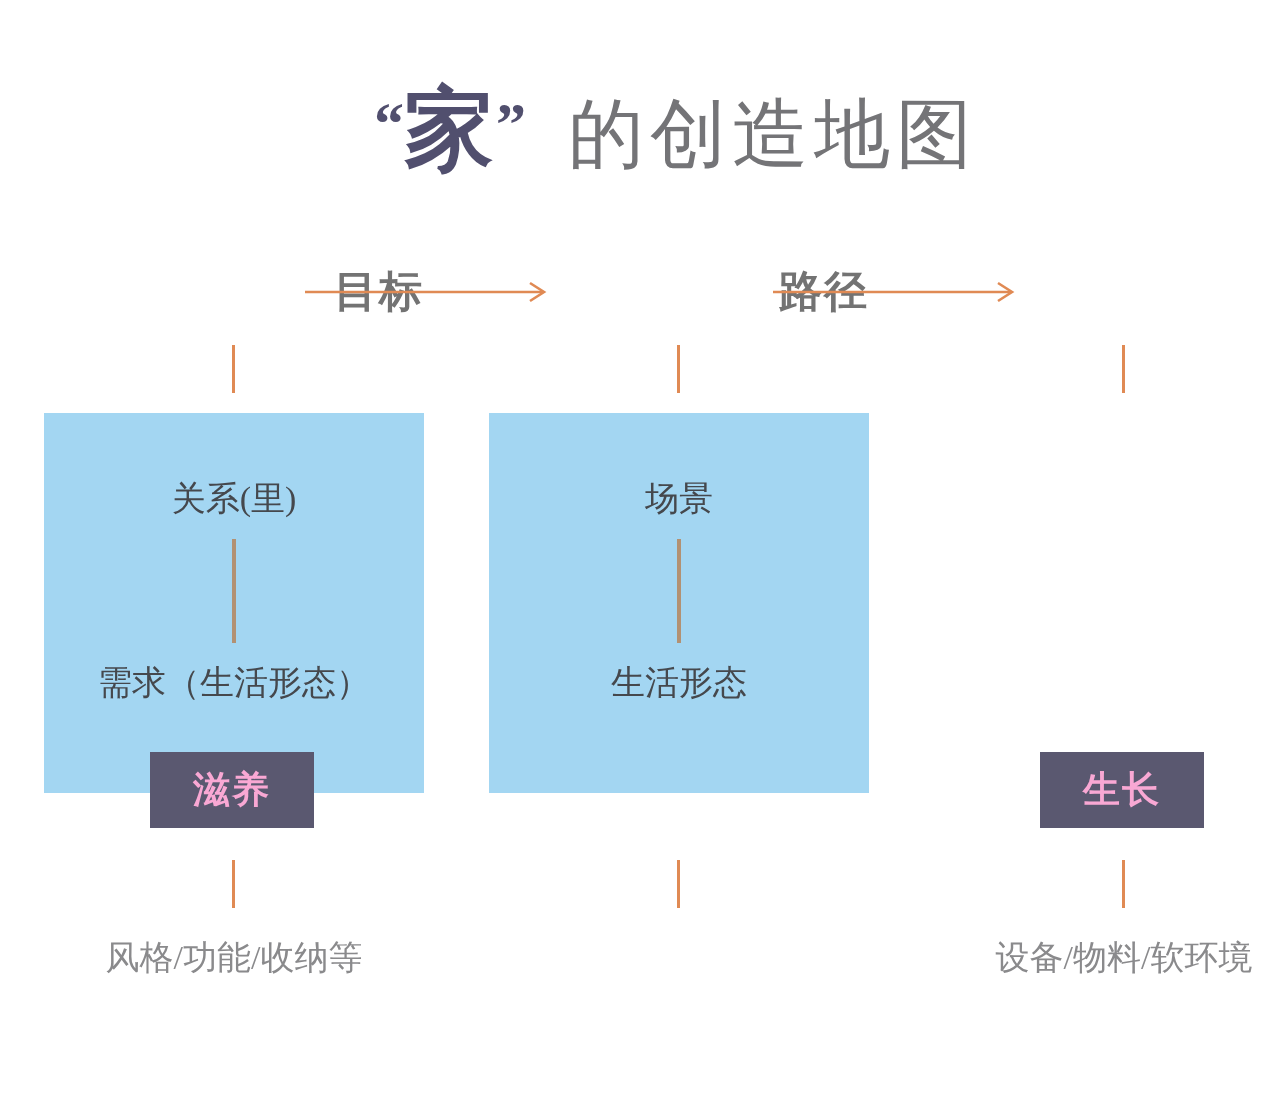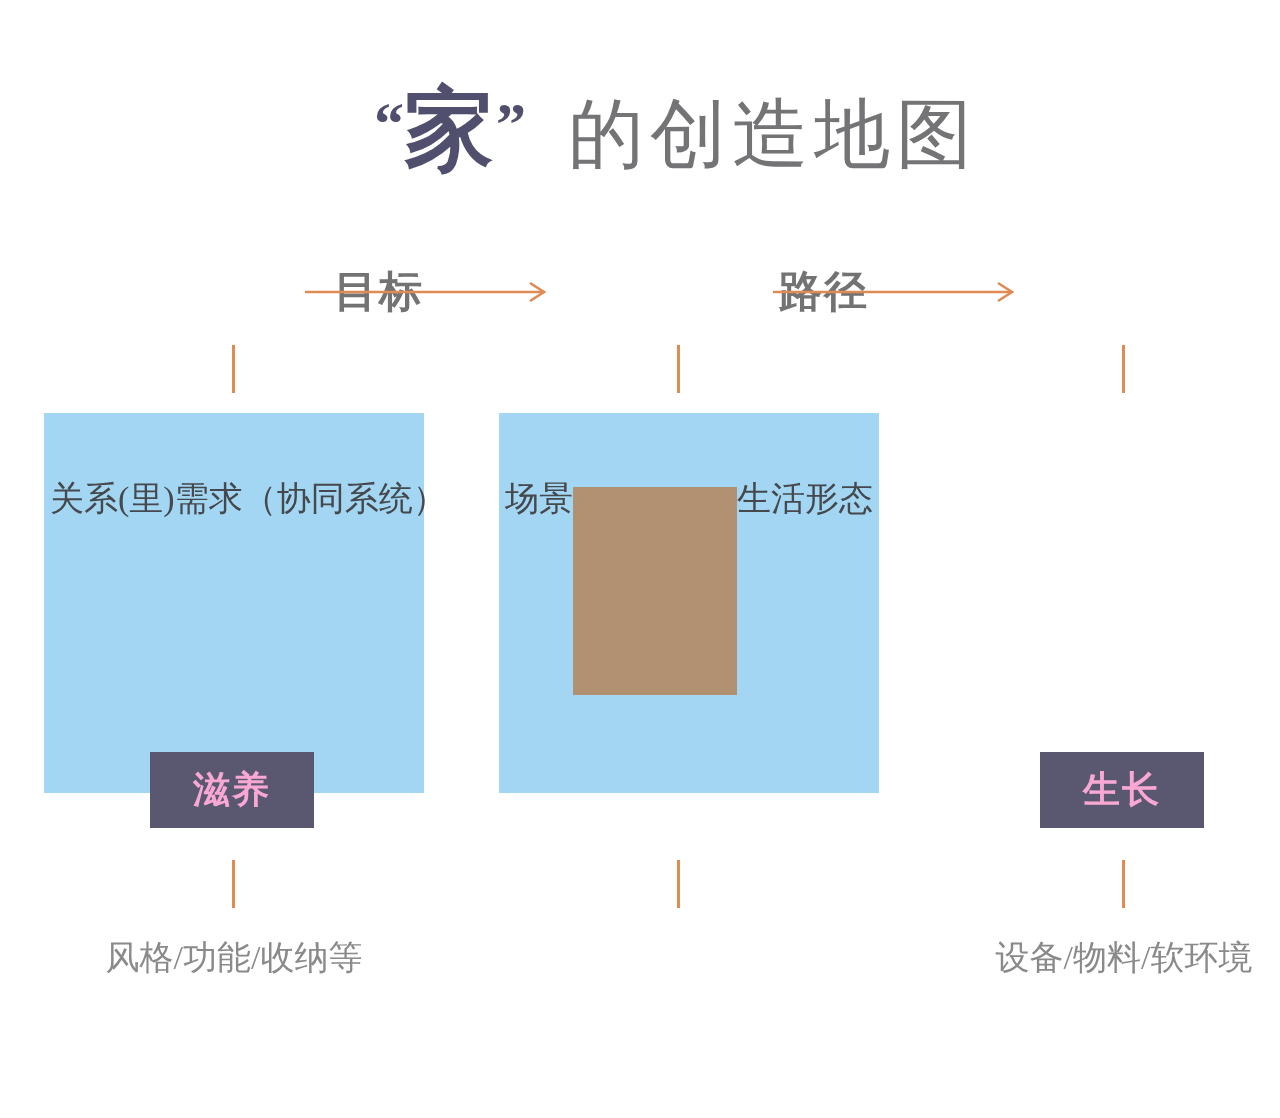--- a/index.html
+++ b/index.html
@@ -42,24 +42,24 @@
   .vline {
     position:absolute; width:3px; height:48px; background:#E08A54;
   }
   .vt1 { left:196px; top:345px; } .vt2 { left:641px; top:345px; } .vt3 { left:1086px; top:345px; }
   .vb1 { left:196px; top:860px; } .vb2 { left:641px; top:860px; } .vb3 { left:1086px; top:860px; }
 
   
   .box {
     position:absolute; top:413px; width:380px; height:380px;
     background:#A3D6F2; box-sizing:border-box;
-    display:flex; flex-direction:row; 
+    display:flex; flex-direction:column; align-items:center;
     padding:60px 6px 84px;
   }
-  .b1 { left:8px; } .b2 { left:463px; } .b3 { left:898px; }
+  .b1 { left:8px; } .b2 { left:453px; } .b3 { left:898px; }
   .box-text {
     font-size:34px; line-height:52px; color:#45484D;
     text-align:center; white-space:nowrap;
   }
   .box-divider {
     width:4px; flex:1 1 auto; min-height:40px;
     background:#B29173; margin:14px 0;
   }
 
   
@@ -101,21 +101,21 @@
     <polyline points="226,4 240,13 226,22" fill="none" stroke="#E08A54" stroke-width="2.6"></polyline>
   </svg>
 
   <div class="vline vt1"></div>
   <div class="vline vt2"></div>
   <div class="vline vt3"></div>
 
   <div class="box b1">
     <div class="box-text">关系(里)</div>
     <div class="box-divider"></div>
-    <div class="box-text">需求（协同系统）</div>
+    <div class="box-text">需求（生活形态）</div>
   </div>
 
   <div class="box b2">
     <div class="box-text">场景</div>
     <div class="box-divider"></div>
     <div class="box-text">生活形态</div>
   </div>
 
 
   <div class="badge g1">滋养</div>

